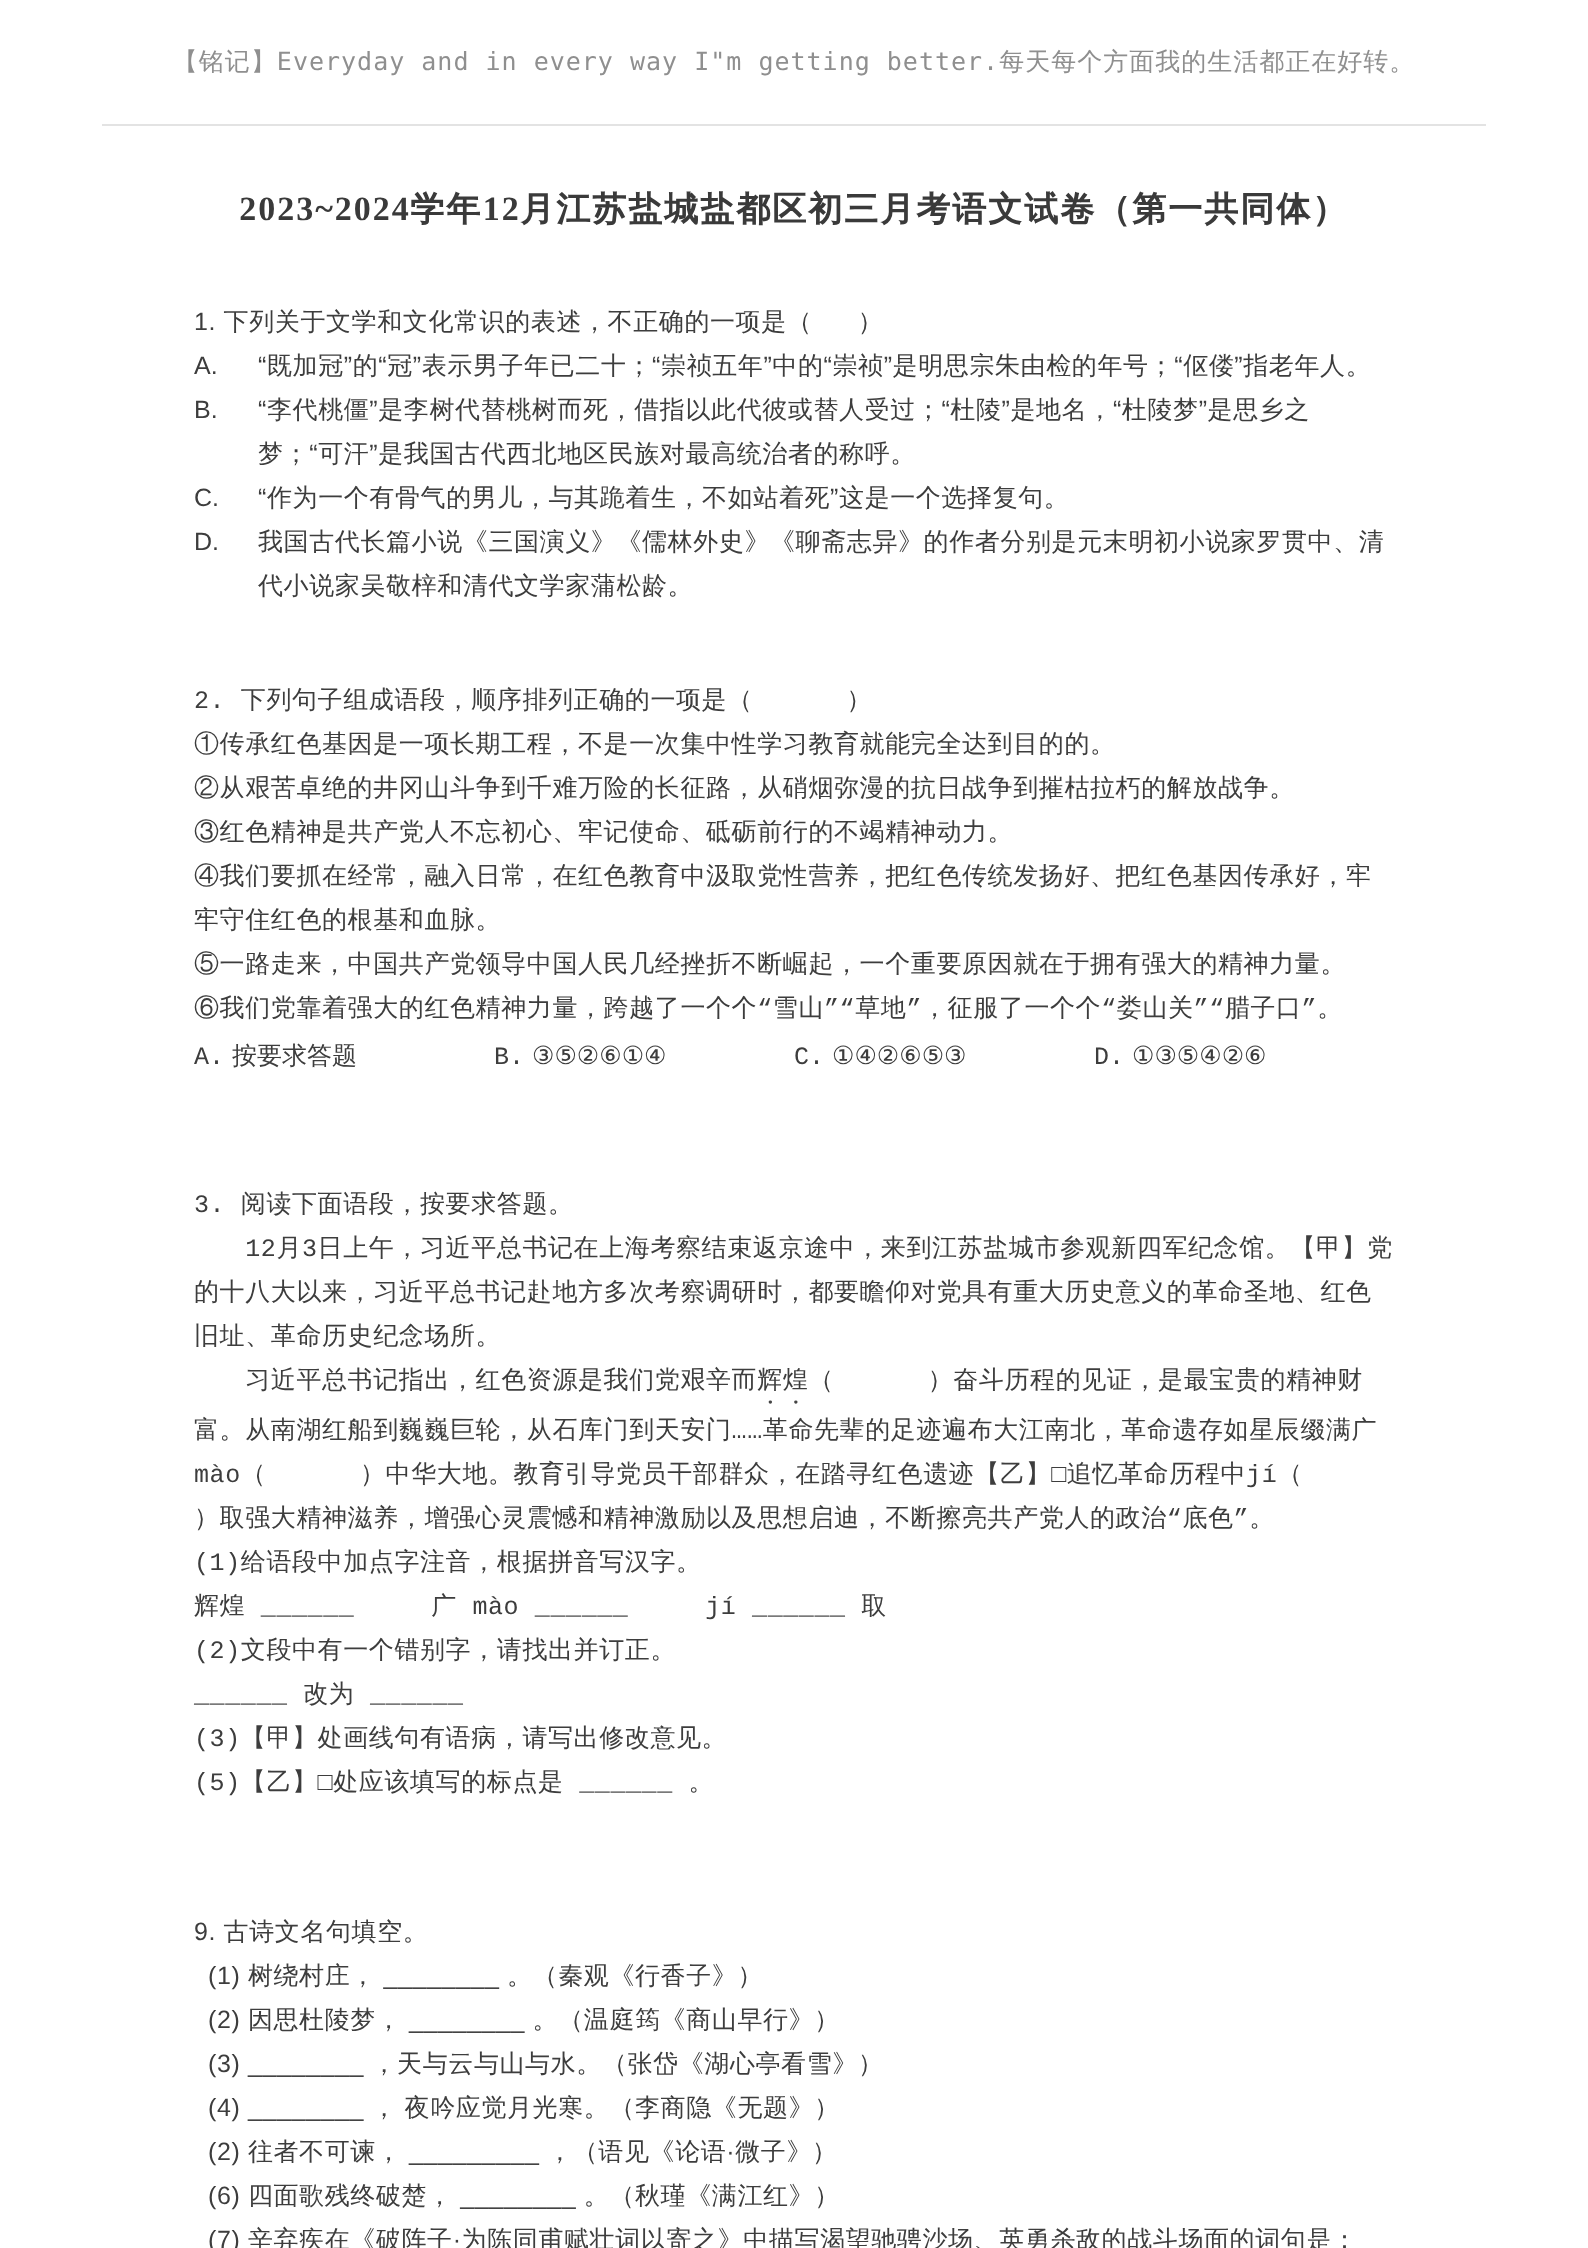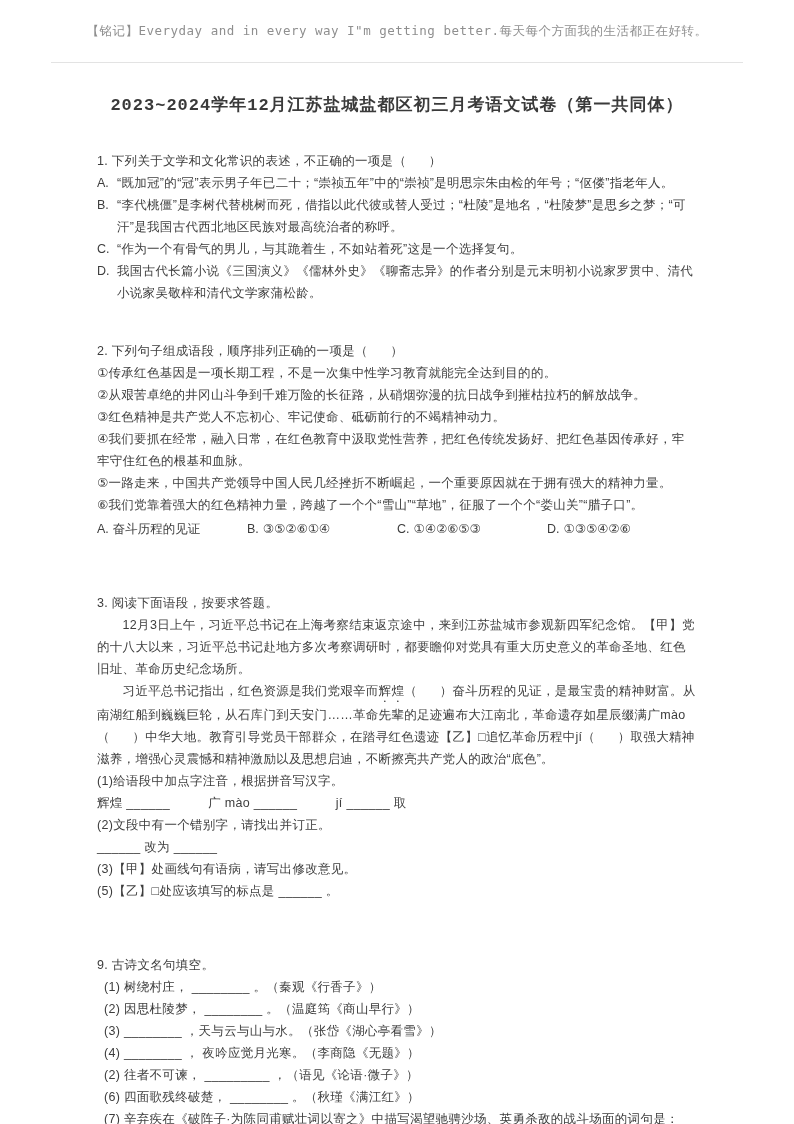--- a/index.html
+++ b/index.html
@@ -21,38 +21,38 @@
   .motto {
     font-family:"DejaVu Sans Mono","Liberation Mono",monospace;
     font-size:12.5px;
     color:#8f8f8f;
     letter-spacing:0.5px;
   }
   .content { padding:0 46px; }
   .title {
     margin:30px 0 34px 0;
     text-align:center;
-    font-family:Liberation Mono, monospace;
+    font-family:Liberation Serif, serif;
     font-size:17px;
     font-weight:600;
     color:#3a3a3a;
     letter-spacing:1px;
   }
   .q { margin-bottom:36px; }
-  .q.gap-lg { margin-bottom:52px; }
+  .q.gap-lg { margin-bottom:52px;font-family:Liberation Mono, monospace; }
   .line {
     margin:0;
     font-size:12.5px;
     line-height:22px;
     letter-spacing:0.3px;
     white-space:pre-wrap;
   }
   .opt { display:flex; }
   .opt-label { flex:0 0 20px; font-size:12.5px; line-height:22px; }
-  .opt-text  { flex:1; font-size:12.5px; line-height:22px; letter-spacing:0.3px; }
+  .opt-text  { flex:1; font-size:12.5px; line-height:22px; letter-spacing:0.3px;margin-left:12px; }
   .choices { display:flex; margin-top:2px; }
   .choice { flex:1; font-size:12.5px; line-height:22px; }
   .choice .c-label { margin-right:4px; }
   .fill-item { padding-left:7px; }
   .dotted {
     -webkit-text-emphasis:filled dot #444;
     -webkit-text-emphasis-position:under right;
     text-emphasis:filled dot #444;
     text-emphasis-position:under right;
   }
@@ -93,21 +93,21 @@
     <section class="q gap-lg">
       <p class="line">2. 下列句子组成语段，顺序排列正确的一项是（      ）</p>
       <p class="line">①传承红色基因是一项长期工程，不是一次集中性学习教育就能完全达到目的的。</p>
       <p class="line">②从艰苦卓绝的井冈山斗争到千难万险的长征路，从硝烟弥漫的抗日战争到摧枯拉朽的解放战争。</p>
       <p class="line">③红色精神是共产党人不忘初心、牢记使命、砥砺前行的不竭精神动力。</p>
       <p class="line">④我们要抓在经常，融入日常，在红色教育中汲取党性营养，把红色传统发扬好、把红色基因传承好，牢牢守住红色的根基和血脉。</p>
       <p class="line">⑤一路走来，中国共产党领导中国人民几经挫折不断崛起，一个重要原因就在于拥有强大的精神力量。</p>
       <p class="line">⑥我们党靠着强大的红色精神力量，跨越了一个个“雪山”“草地”，征服了一个个“娄山关”“腊子口”。</p>
       <div class="choices">
         <div class="choice">
-          <span class="c-label">A.</span><span>奋斗历程的见证</span>
+          <span class="c-label">A.</span><span>按要求答题</span>
         </div>
         <div class="choice">
           <span class="c-label">B.</span><span>③⑤②⑥①④</span>
         </div>
         <div class="choice">
           <span class="c-label">C.</span><span>①④②⑥⑤③</span>
         </div>
         <div class="choice">
           <span class="c-label">D.</span><span>①③⑤④②⑥</span>
         </div>

